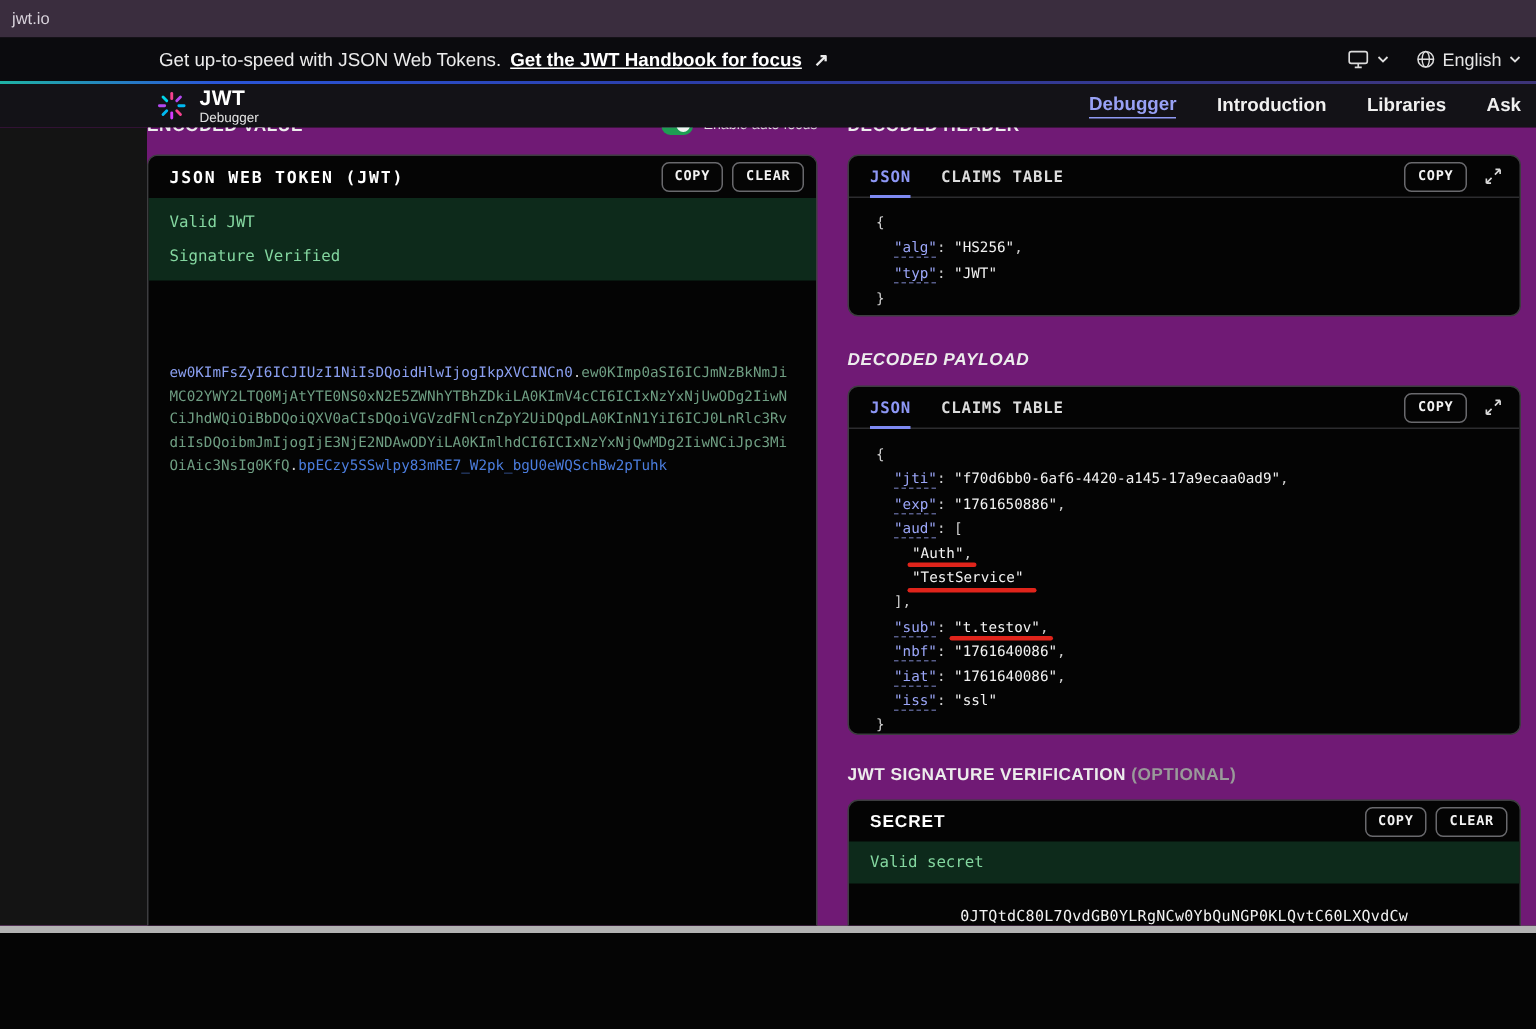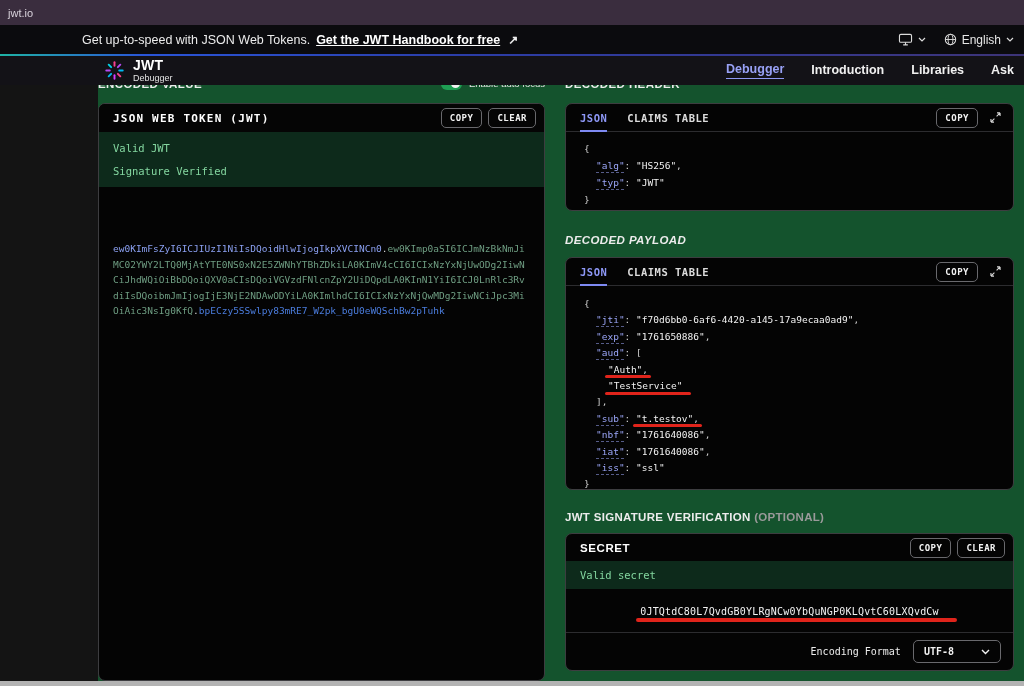--- a/index.html
+++ b/index.html
@@ -6,39 +6,39 @@
   html,body { width:1024px; height:686px; overflow:hidden; background:#050505;
     font-family:"Liberation Sans", sans-serif; -webkit-font-smoothing:antialiased; }
   .mono { font-family:"DejaVu Sans Mono","Liberation Mono",monospace; }
 
   
   .titlebar { height:25px; background:#3a2d3e; color:#d9d3dc; font-size:11px;
     display:flex; align-items:center; padding-left:8px; }
 
   
   .banner { height:29px; background:#0b0b0e; display:flex; align-items:center; color:#ececec; font-size:12.5px; }
-  .banner-left { margin-left:82px; display:flex; align-items:center; gap:6px; white-space:nowrap;justify-content:center; }
+  .banner-left { margin-left:106px; display:flex; align-items:center; gap:6px; white-space:nowrap;justify-content:center; }
   .banner a, .handbook-link { color:#ffffff; font-weight:bold; text-decoration:underline; cursor:pointer; }
   .ext-arrow { font-weight:bold; text-decoration:none; font-size:12px; margin-left:2px; }
   .banner-right { margin-left:auto; margin-right:10px; display:flex; align-items:center; gap:18px; color:#e6e6e6; font-size:12px; }
   .icon-group { display:flex; align-items:center; gap:5px; cursor:pointer; }
   .grad-line { height:2px; background:linear-gradient(90deg,#1fb3a5 0%,#2a55d8 14%,#2b3da8 45%,#3d3478 100%); }
 
   
   .nav { height:29px; background:#131217; display:flex; align-items:center; }
   .brand { margin-left:104px; display:flex; align-items:center; gap:8px; }
   .brand-text { line-height:1; }
   .brand-title { color:#fff; font-weight:bold; font-size:14px; letter-spacing:.3px; }
   .brand-sub { color:#e2e2e2; font-size:9px; margin-top:2px; }
   .nav-links { margin-left:auto; margin-right:10px; display:flex; align-items:center; gap:27px; font-size:12.5px; font-weight:bold; color:#f0f0f0; }
   .nav-link { cursor:pointer; padding-bottom:2px; }
   .nav-link.active { color:#98a1f5; border-bottom:1.5px solid #8f99f3; }
 
   
-  .main { position:relative; height:596px; overflow:hidden; background:#14532d; }
+  .main { position:relative; height:532px; overflow:hidden; background:#701a75; }
   .gutter-left { position:absolute; left:0; top:0; width:98px; height:100%; background:#141414; }
   .main-inner { position:absolute; top:-10px; left:0; width:1024px; }
   .col-left  { position:absolute; left:98px;  top:0; width:447px; }
   .col-right { position:absolute; left:565px; top:0; width:449px; }
 
   .section-label { margin-top:3px; height:14px; color:#ececec; font-size:11.5px; font-weight:bold; letter-spacing:.4px; }
   .label-row { display:flex; align-items:center; }
   .toggle-wrap { margin-left:auto; display:flex; align-items:center; gap:7px; }
   .toggle { width:21px; height:12px; border-radius:7px; background:#1e9e53; position:relative; cursor:pointer; }
   .toggle-knob { position:absolute; right:1.5px; top:1.5px; width:9px; height:9px; border-radius:50%; background:#f2f2f2; }
@@ -108,21 +108,21 @@
 <body>
 
 <div class="titlebar">
   <span>jwt.io</span>
 </div>
 
 <div class="banner">
   <div class="banner-left">
     <span>Get up-to-speed with JSON Web Tokens.</span>
     <span class="handbook-link">
-      <span>Get the JWT Handbook for free</span></span>
+      <span>Get the JWT Handbook for focus</span></span>
     <span class="ext-arrow">↗</span>
   </div>
   <div class="banner-right">
     <span class="icon-group">
       <svg width="15" height="13" viewBox="0 0 16 14">
         <rect x="1.5" y="1.5" width="13" height="8.5" rx="1.5" fill="none" stroke="#dcdcdc" stroke-width="1.2"></rect>
         <path d="M5.5 12.8h5M8 10v2.8" stroke="#dcdcdc" stroke-width="1.2" fill="none"></path>
       </svg>
       <svg width="8" height="5" viewBox="0 0 8 5">
         <path d="M1 1l3 3 3-3" stroke="#dcdcdc" stroke-width="1.2" fill="none"></path>

